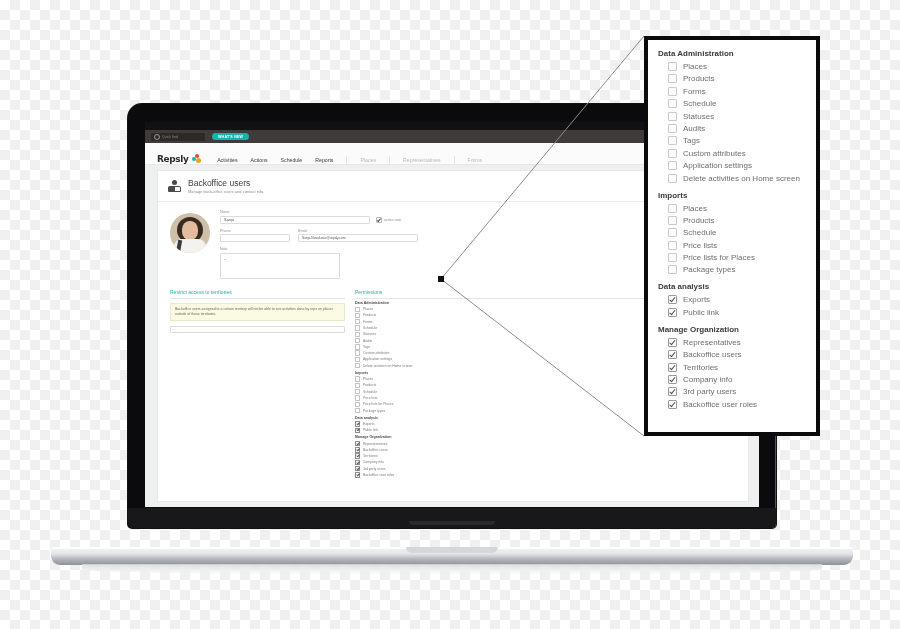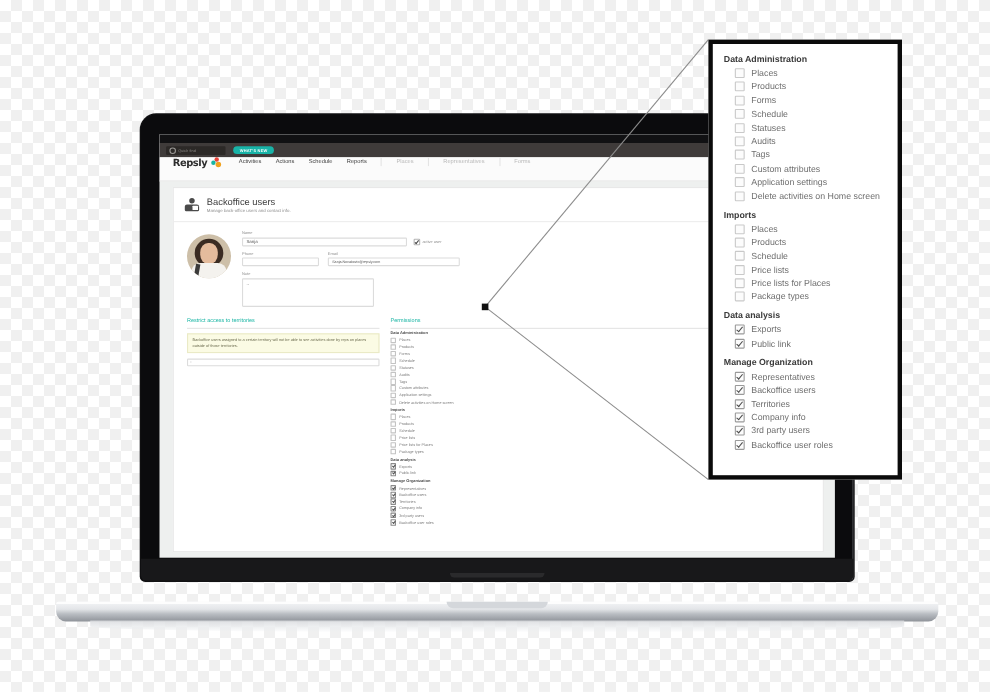--- a/index.html
+++ b/index.html
@@ -40,21 +40,21 @@
              background:#e8443a;border:0.6px solid #3f3b3a;}
   .ico-sq{width:6px;height:6px;border:0.8px solid #a9a6a3;border-radius:1.5px;}
   .setup-txt{font-size:3.5px;color:#cfcdca;}
   .caret{width:0;height:0;border-left:1.6px solid transparent;border-right:1.6px solid transparent;
          border-top:1.8px solid #cfcdca;}
   .avatar-o{width:7px;height:7px;border-radius:50%;background:#f0a21e;color:#fff;font-size:4px;
             display:flex;align-items:center;justify-content:center;font-weight:bold;}
 
   
   .navbar{position:absolute;left:0;top:21px;width:100%;height:22px;background:#fbfbfb;
-          display:flex;align-items:flex-start;padding:0 12px;box-sizing:border-box;border-bottom:1px solid #e6e6e6;}
+          display:flex;align-items:flex-end;padding:0 12px;box-sizing:border-box;border-bottom:1px solid #e6e6e6;}
   .logo{font-size:9px;font-weight:bold;color:#2d2d2d;letter-spacing:-.4px;font-family:"DejaVu Sans",sans-serif;}
   .logo-mark{display:inline-block;width:9px;height:9px;position:relative;margin-left:1px;vertical-align:-1px;}
   .lm{position:absolute;border-radius:50%;}
   .nav-items{display:flex;align-items:center;gap:13px;margin-left:16px;}
   .nav-i{font-size:5.2px;color:#3c3c3c;}
   .nav-i.dim{color:#b9b9b9;}
   .nav-sep{width:1px;height:8px;background:#e4e4e4;}
 
   
   .page{position:absolute;left:12px;top:48px;width:590px;height:330px;background:#fff;border:1px solid #e8e8e8;}

